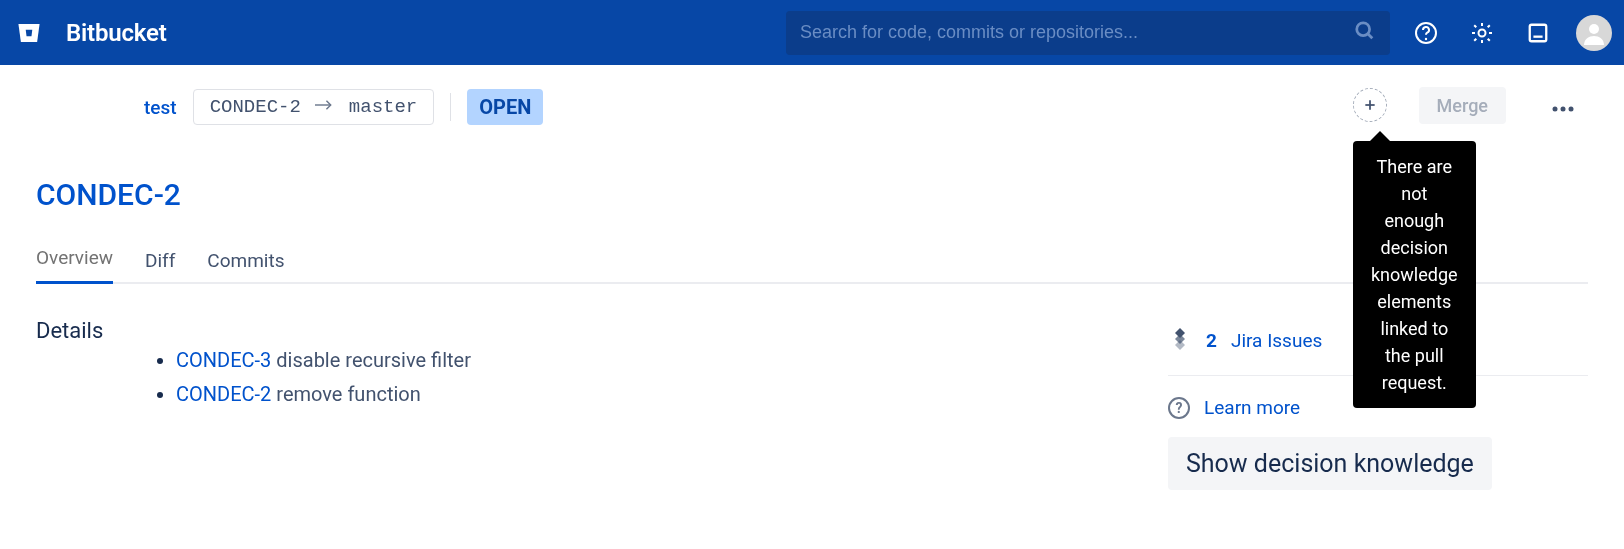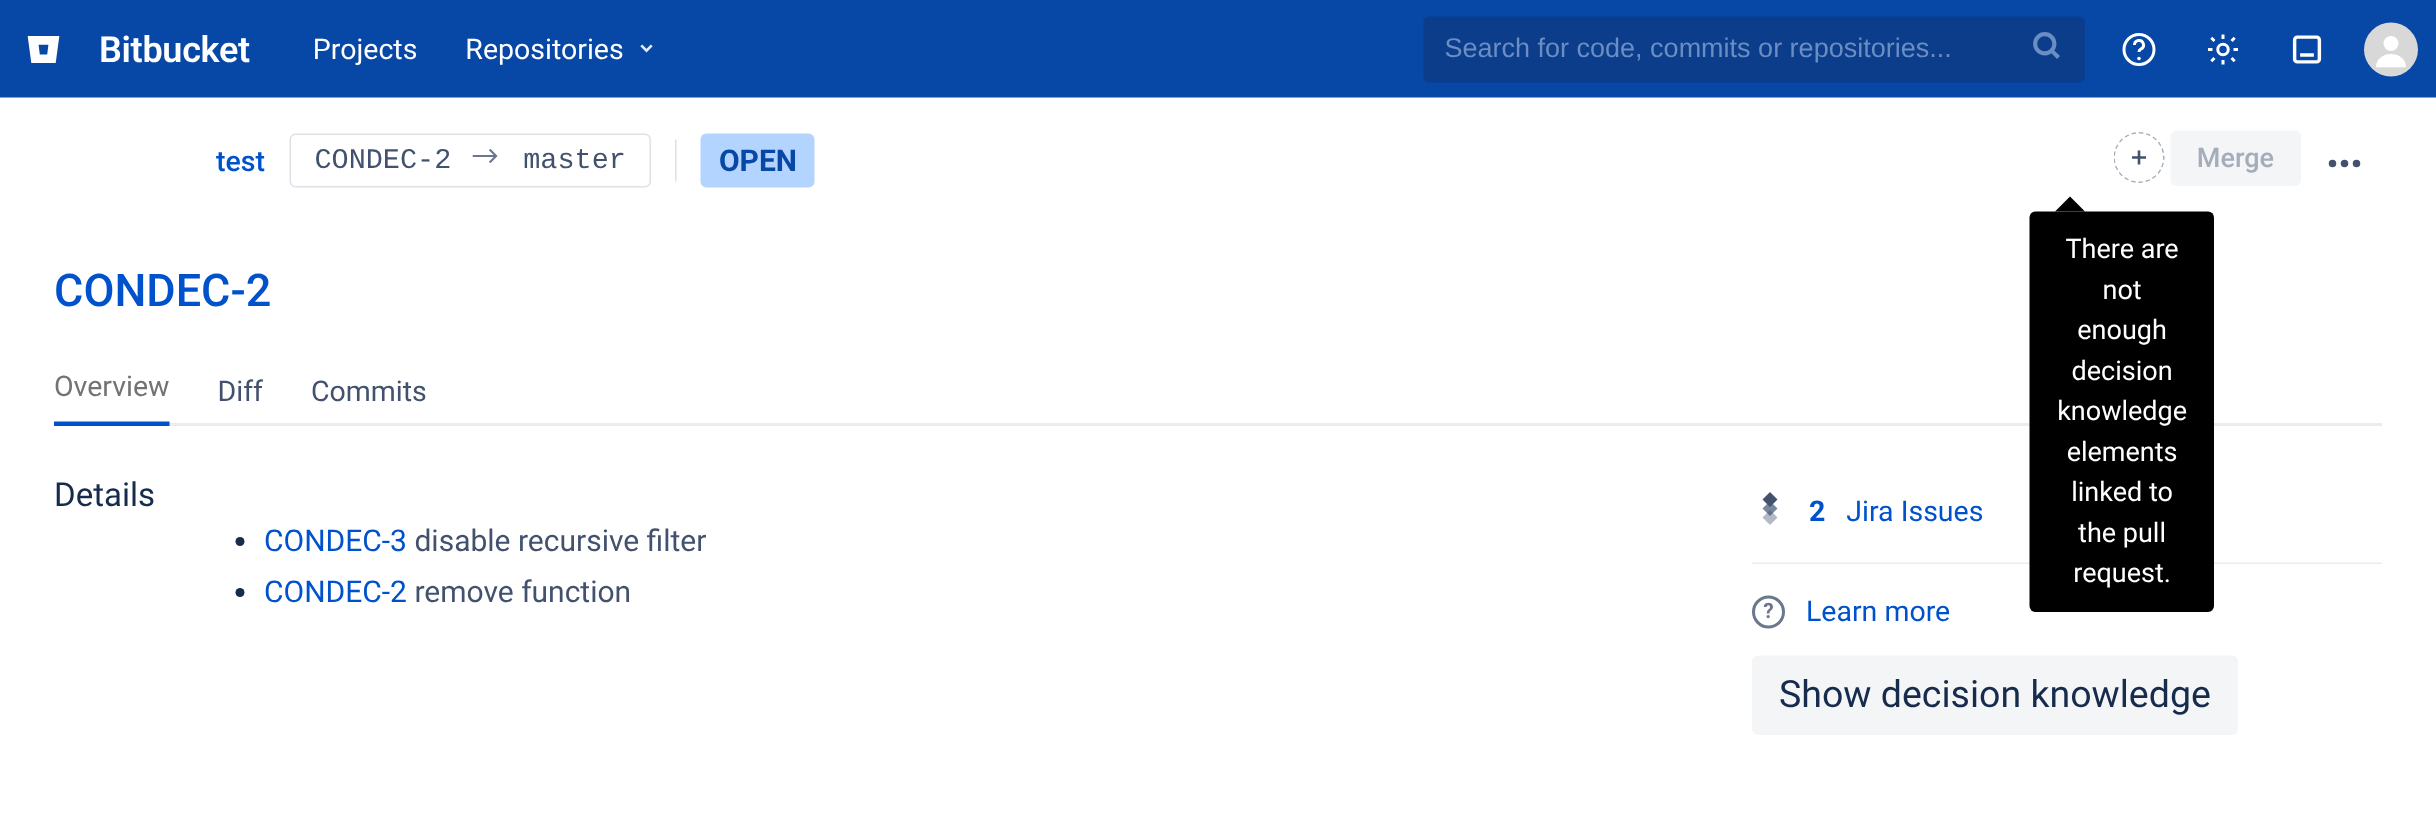--- a/index.html
+++ b/index.html
@@ -34,21 +34,21 @@
     gap: 32px;
     margin-left: 32px;
     font-size: 19px;
   }
   .nav-item { display: flex; align-items: center; gap: 8px; cursor: pointer; }
   .nav-item .chev { opacity: 0.9; }
   .search {
     margin-left: auto;
     background: #0B3D8B;
     height: 44px;
-    width: 441px;
+    width: 604px;
     border-radius: 4px;
     display: flex;
     align-items: center;
     padding: 0 14px;
     gap: 12px;
   }
   .search input {
     flex: 1;
     background: transparent;
     border: none;
@@ -102,21 +102,21 @@
     border-radius: 4px;
     padding: 6px 12px;
   }
 
   .crumb-right {
     position: absolute;
     right: 0;
     top: -4px;
     display: flex;
     align-items: center;
-    gap: 4px;
+    gap: 32px;
   }
   .plus-circle {
     width: 34px; height: 34px;
     border: 1.5px dashed #A5ADBA;
     border-radius: 50%;
     display: flex; align-items: center; justify-content: center;
     color: #42526E;
     font-size: 18px;
     cursor: pointer;
   }
@@ -251,33 +251,20 @@
 
 <div class="topbar">
   <div class="brand">
     <span>
       <svg width="26" height="26" viewBox="0 0 32 32" fill="#fff">
           <path d="M3 5 L29 5 L26 27 L6 27 Z" fill="#fff"></path>
           <path d="M12 12 L20 12 L19 20 L13 20 Z" fill="#0747A6"></path>
         </svg>
     </span>
     <span>Bitbucket</span>
-  </div>
-  <div class="nav">
-    <div class="nav-item">
-      <span>Projects</span>
-    </div>
-    <div class="nav-item">
-      <span>Repositories</span>
-      <span class="chev">
-        <svg width="14" height="14" viewBox="0 0 24 24" fill="none" stroke="#fff" stroke-width="3">
-            <polyline points="6 9 12 15 18 9"></polyline>
-          </svg>
-      </span>
-    </div>
   </div>
   <div class="search">
     <input type="text" placeholder="Search for code, commits or repositories..." style="">
     <span class="search-icon">
       <svg width="22" height="22" viewBox="0 0 24 24" fill="none" stroke="currentColor" stroke-width="3">
           <circle cx="10" cy="10" r="7"></circle>
           <line x1="20" y1="20" x2="15" y2="15"></line>
         </svg>
     </span>
   </div>

